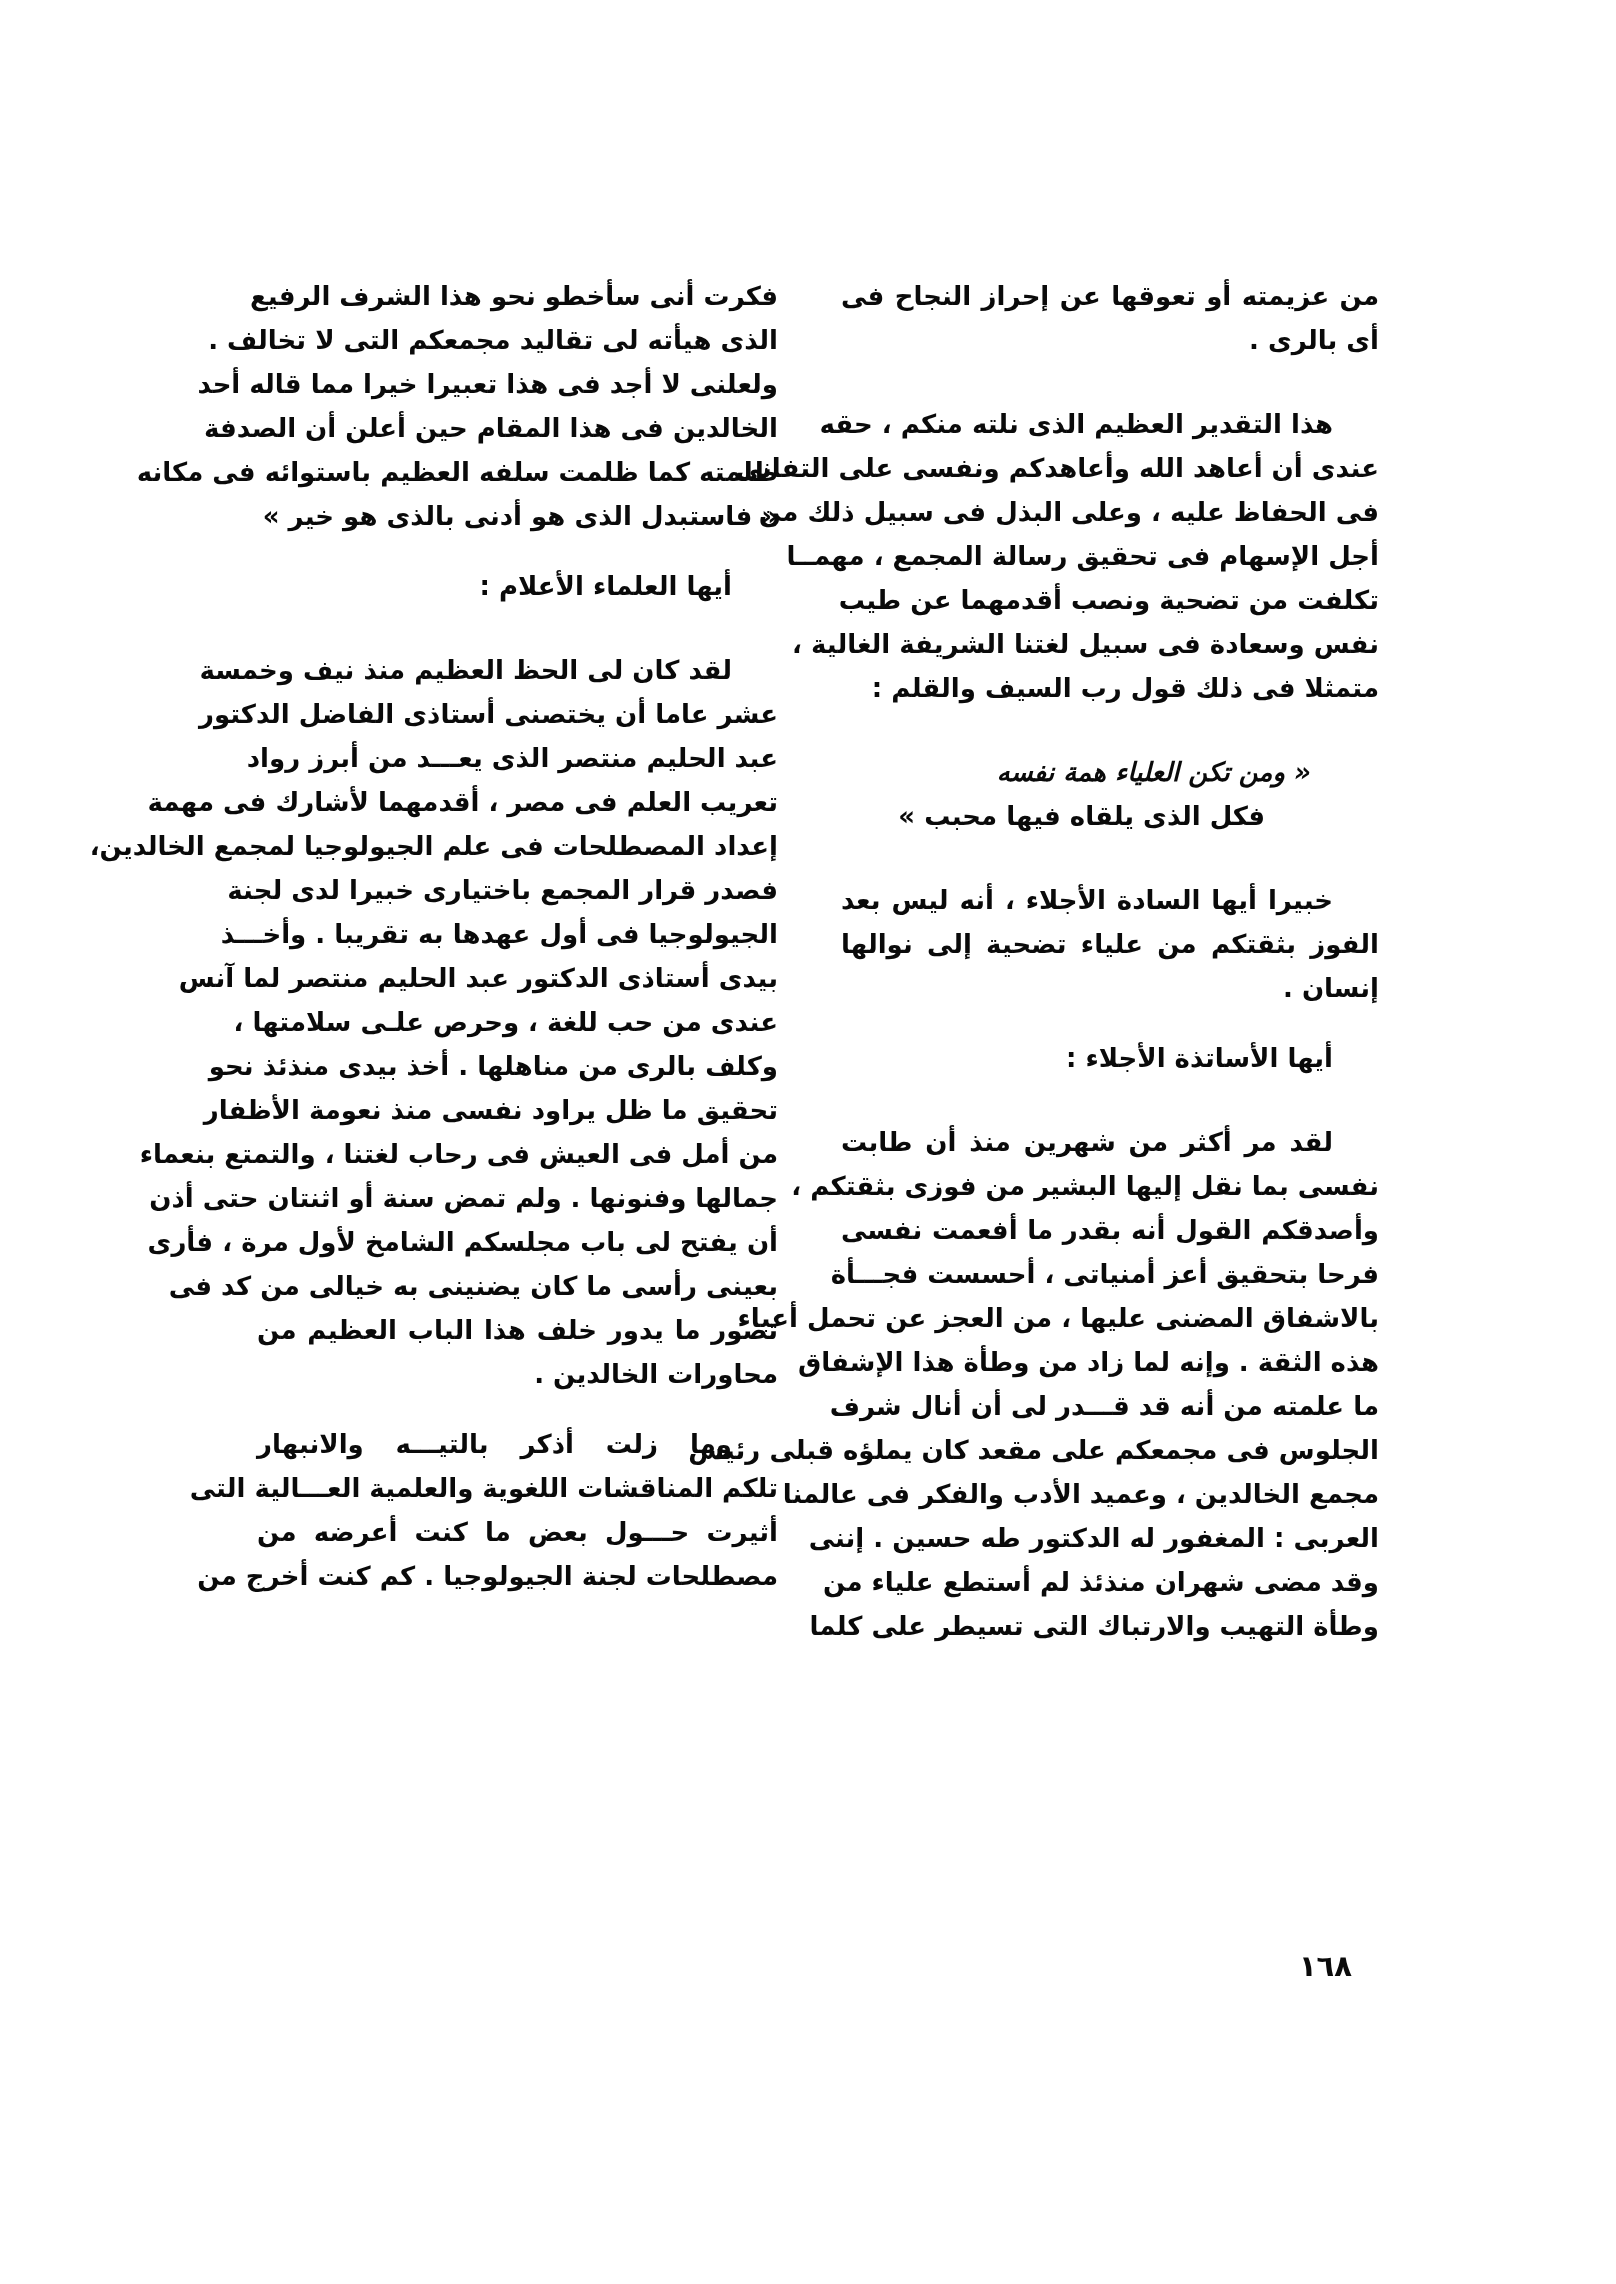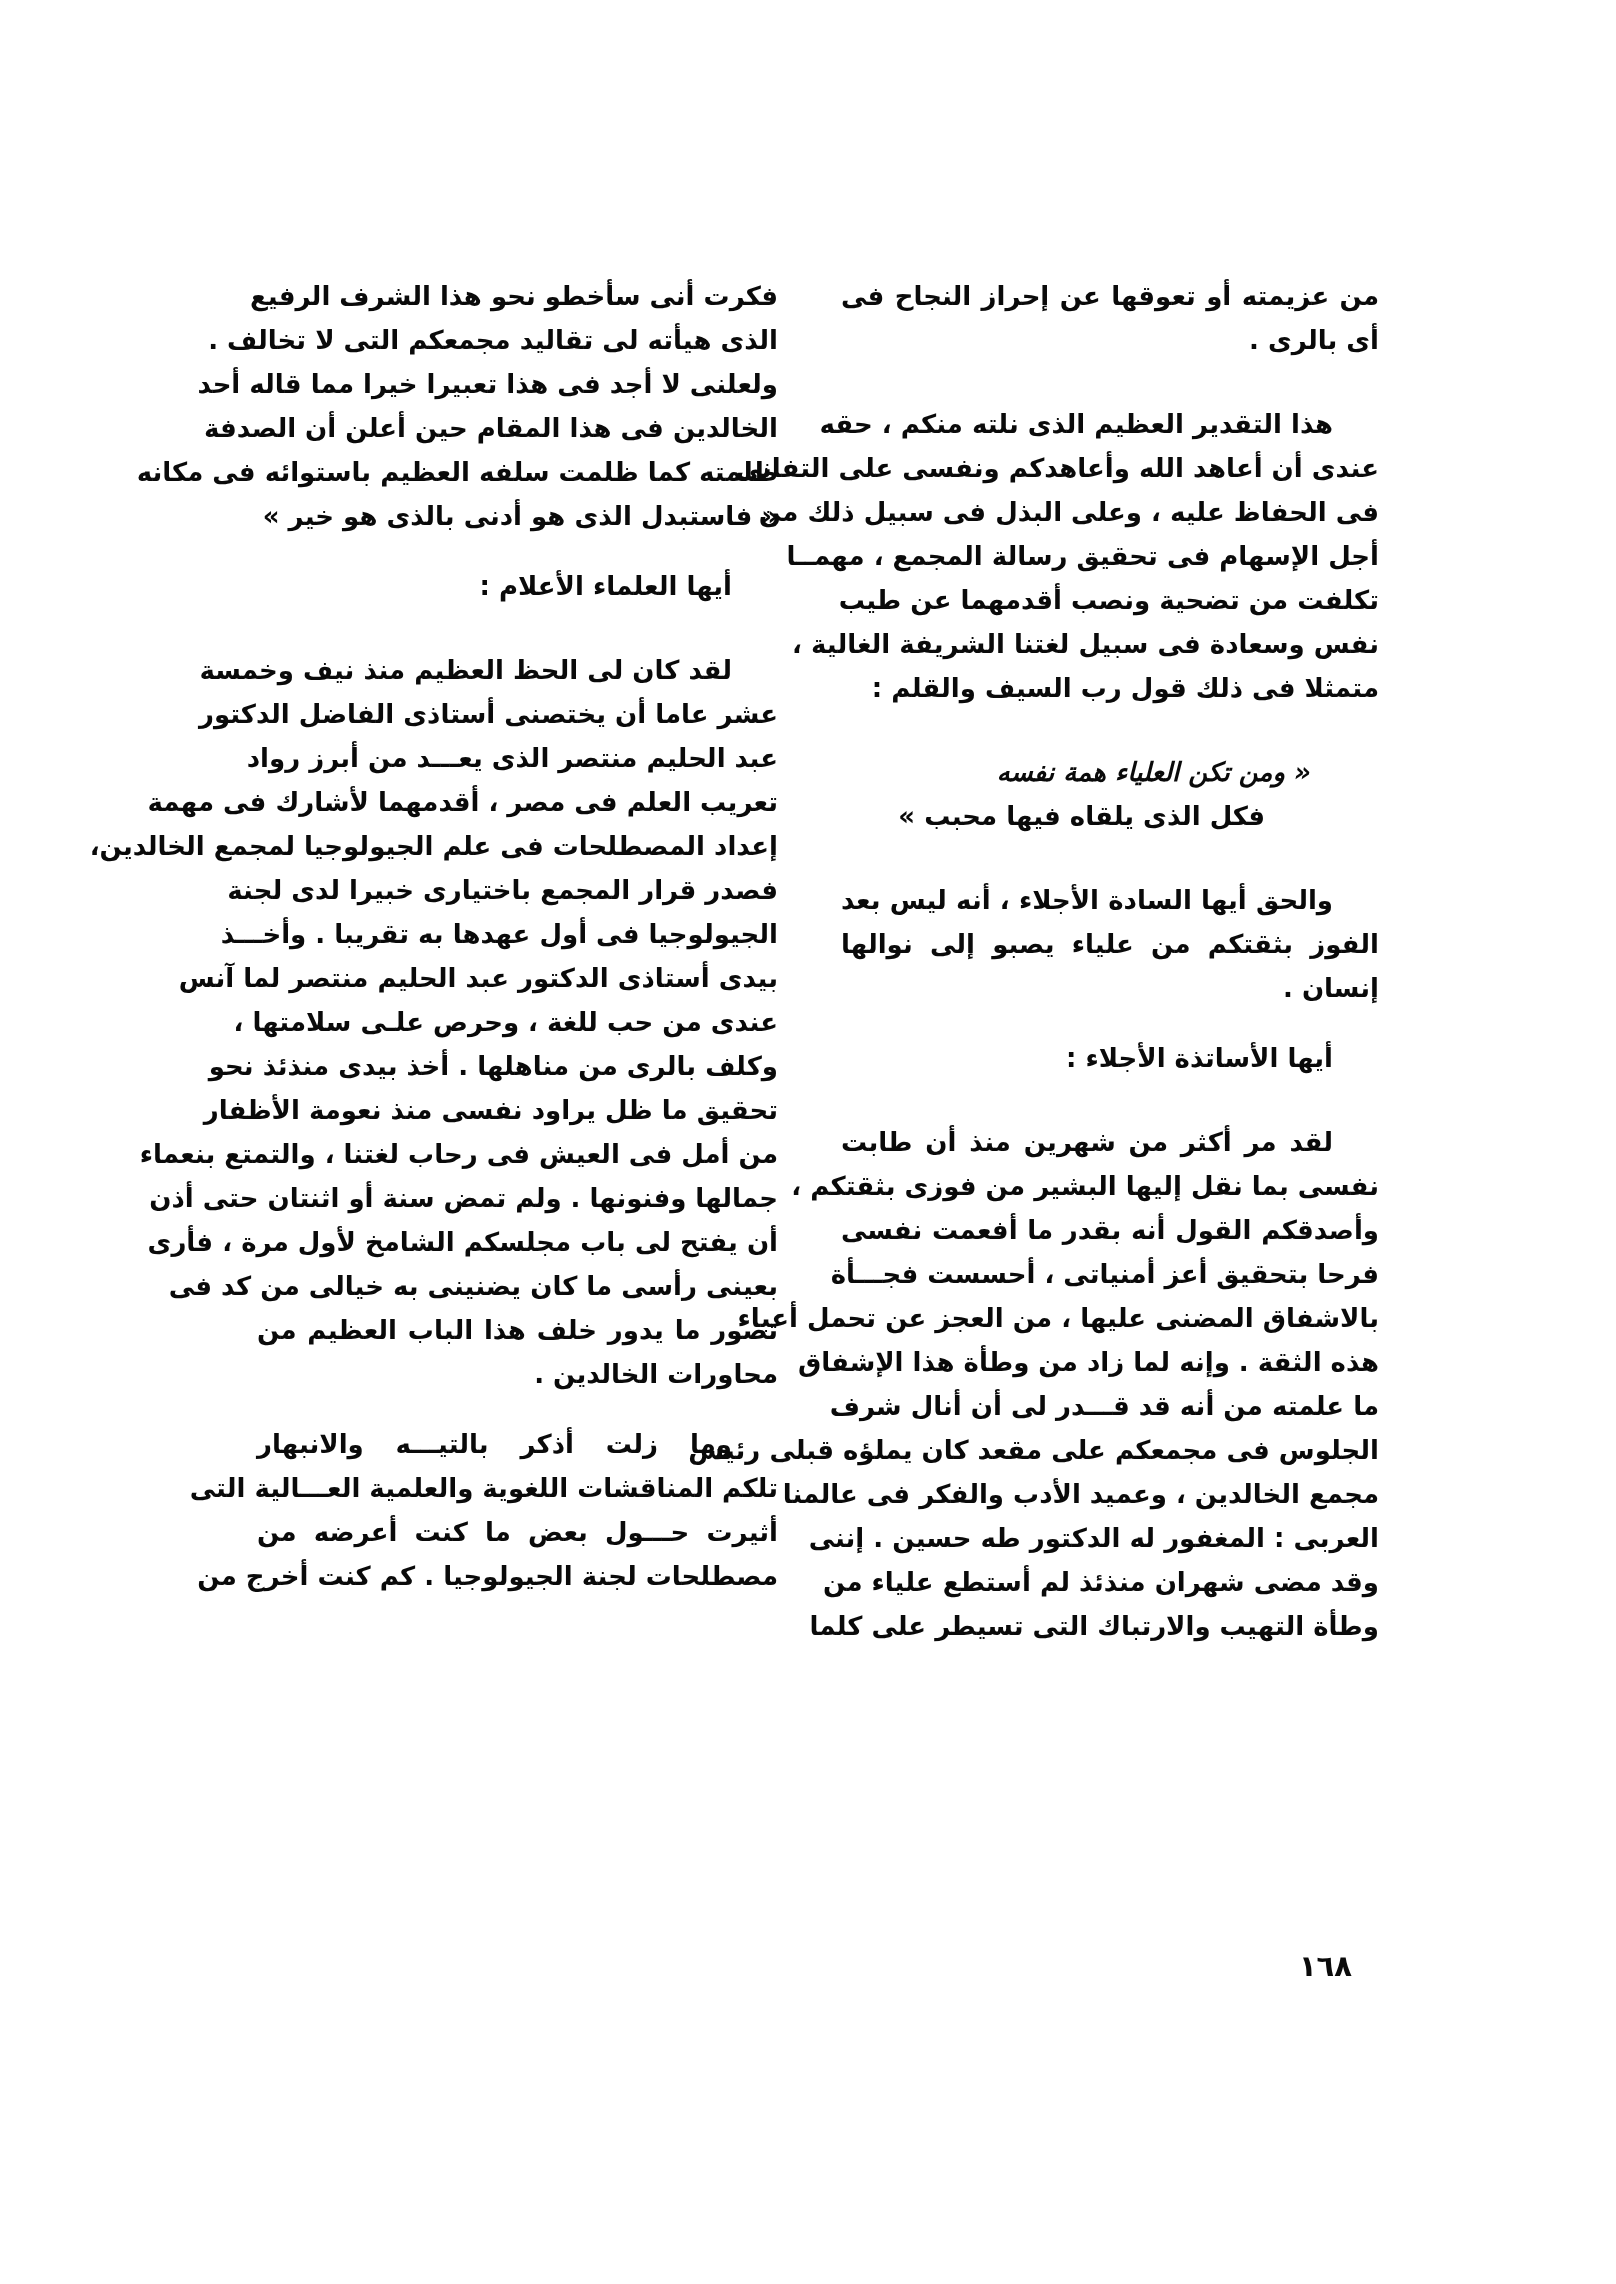--- a/index.html
+++ b/index.html
@@ -100,22 +100,22 @@
     </div>
     <div class="gap"></div>
 
     <div>
       <span class="verse verse-1">« ومن تكن العلياء همة نفسه</span>
       <span class="verse verse-2">فكل الذى يلقاه فيها محبب »</span>
     </div>
     <div class="gap"></div>
 
     <div>
-      <span class="line indent">والحق أيها السادة الأجلاء ، أنه ليس بعد</span>
-      <span class="line">الفوز بثقتكم من علياء يصبو إلى نوالها</span>
+      <span class="line indent">خبيرا أيها السادة الأجلاء ، أنه ليس بعد</span>
+      <span class="line">الفوز بثقتكم من علياء تضحية إلى نوالها</span>
       <span class="line last">إنسان .</span>
     </div>
     <div class="gap-sm"></div>
 
     <div>
       <span class="line heading">أيها الأساتذة الأجلاء :</span>
     </div>
     <div class="gap"></div>
 
     <div>

